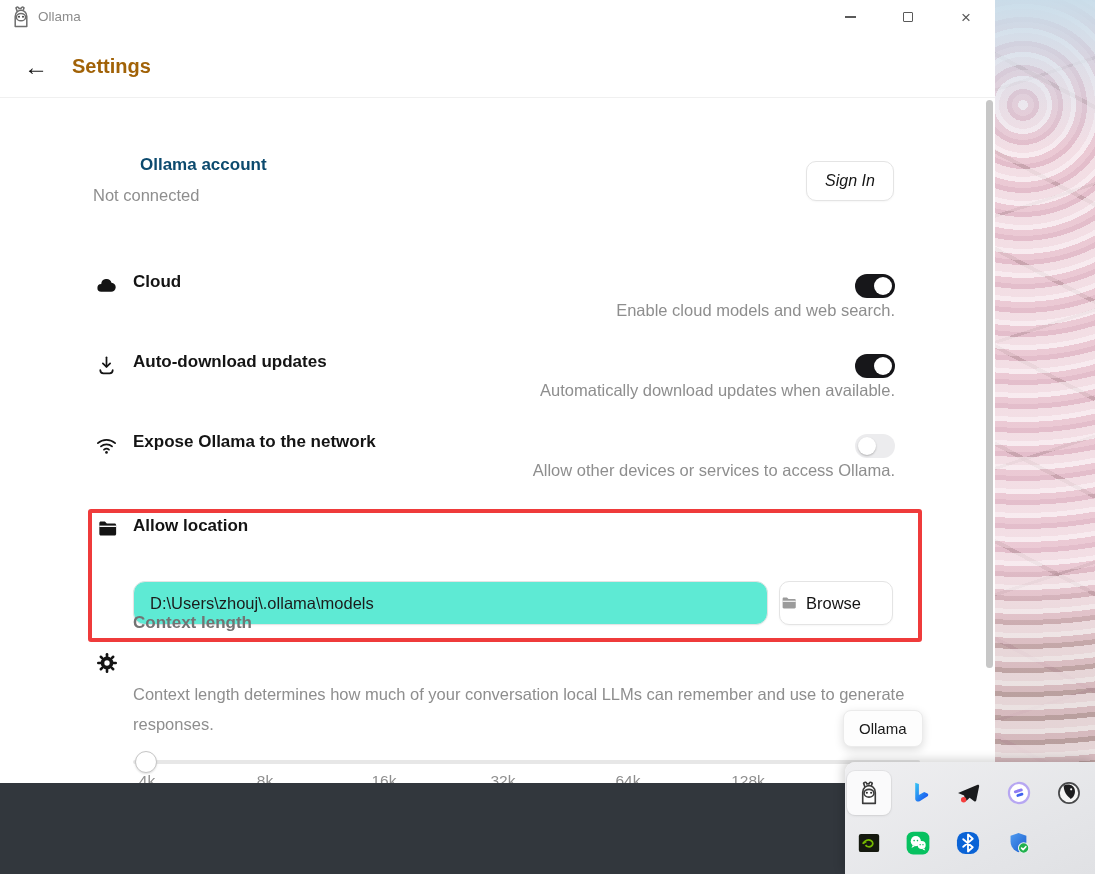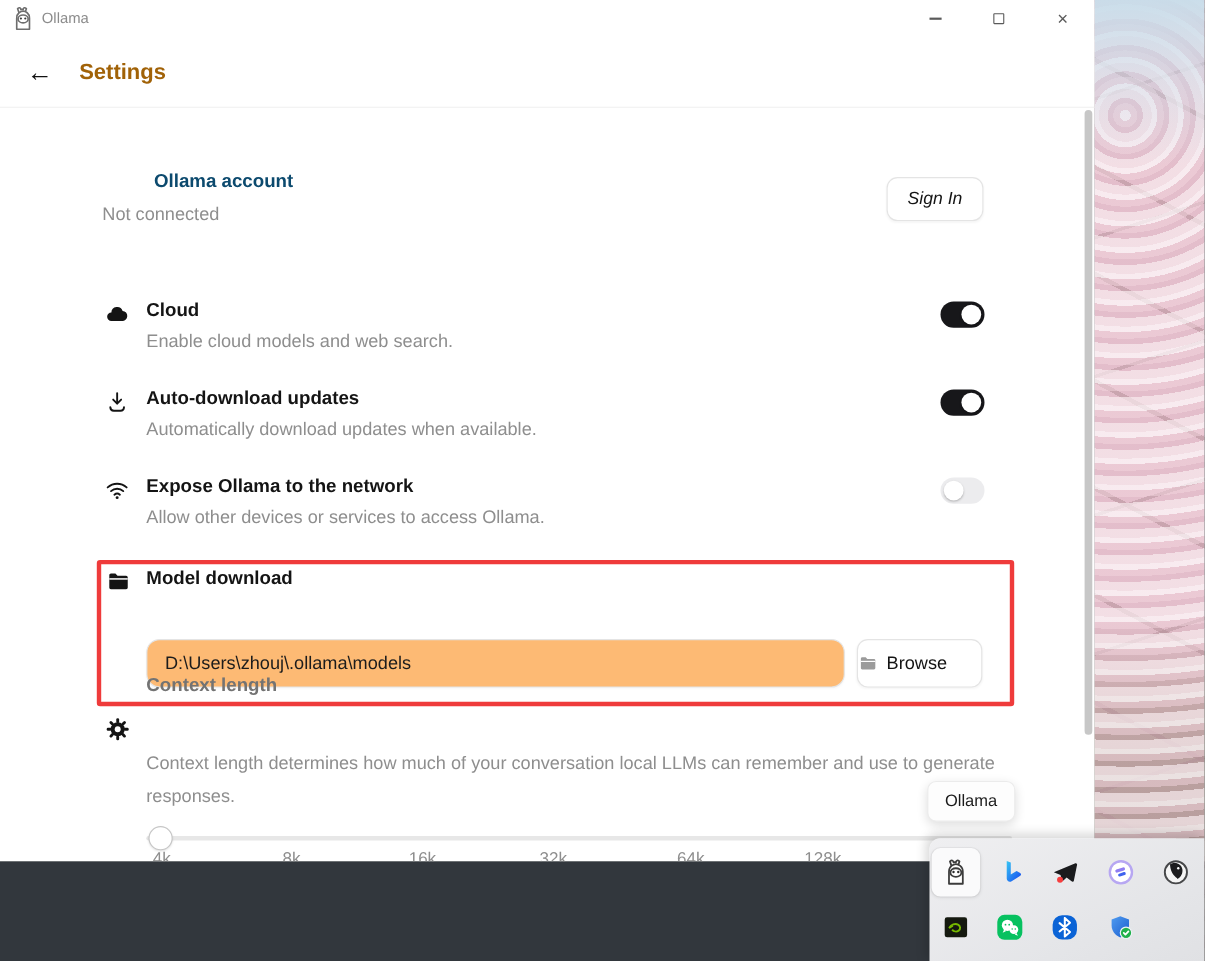--- a/index.html
+++ b/index.html
@@ -63,39 +63,39 @@
     position:absolute; left:806px; top:161px; width:88px; height:40px;
     border:1px solid #e4e4e4; border-radius:10px; background:#fff;
     display:flex; align-items:center; justify-content:center;
     font-size:16px; color:#141414; box-shadow:0 1px 2px rgba(0,0,0,.04);font-style:italic;
   }
 
   
   .srow { position:absolute; left:93px; width:802px; height:62px; }
   .sicon { position:absolute; left:2px; top:2px; width:23px; height:23px; }
   .stitle { margin-left:40px; font-size:17px; font-weight:600; color:#141414; }
-  .sdesc  { margin-left:40px; margin-top:9px; font-size:16.5px; color:#8e8e8e; }
+  .sdesc  { margin-left:40px; margin-top:9px; font-size:16.5px; color:#8e8e8e;text-align:right; }
   .toggle {
     position:absolute; left:762px; top:2px; width:40px; height:24px; border-radius:12px;
     background:#ececee; transition:none;
   }
   .toggle .knob {
     position:absolute; left:3px; top:3px; width:18px; height:18px; border-radius:50%;
     background:#fff; box-shadow:0 1px 2px rgba(0,0,0,.25);
   }
   .toggle.on { background:#17171a; }
   .toggle.on .knob { left:19px; }
 
   
   .model-icon { position:absolute; left:96px; top:517px; width:23px; height:23px; }
   .model-title { position:absolute; left:133px; top:516px; font-size:17px; font-weight:600; color:#141414; }
   .model-desc { position:absolute; left:133px; top:546px; font-size:16.5px; color:#8e8e8e; }
   .model-input {
     position:absolute; left:133px; top:581px; width:635px; height:44px;
-    border:1px solid #e4e4e4; border-radius:12px; background:#fdba74;
+    border:1px solid #e4e4e4; border-radius:12px; background:#5eead4;
     font-family:"Liberation Sans", sans-serif; font-size:16.5px; color:#1c1c1c; padding:0 16px;
     outline:none; box-shadow:0 1px 2px rgba(0,0,0,.03);
   }
   .browse-btn {
     position:absolute; left:779px; top:581px; width:114px; height:44px;
     border:1px solid #e4e4e4; border-radius:10px; background:#fff;
     display:flex; align-items:center; gap:8px;
     font-size:16.5px; color:#141414; box-shadow:0 1px 2px rgba(0,0,0,.04);
   }
   .highlight-box {
@@ -221,21 +221,21 @@
     <div class="sdesc">Allow other devices or services to access Ollama.</div>
     <div class="toggle">
         <div class="knob"></div>
       </div>
   </div>
 
   <svg class="model-icon" viewBox="0 0 24 24">
     <path d="M3.5 6.2c0-.9.7-1.6 1.6-1.6h4.2l2 2.2h8.1c.9 0 1.6.7 1.6 1.6v9.4c0 .9-.7 1.6-1.6 1.6H5.1c-.9 0-1.6-.7-1.6-1.6z" fill="#141414"></path>
     <rect x="3.5" y="9" width="17.5" height="1.4" fill="#ffffff"></rect>
   </svg>
-  <div class="model-title">Model download</div>
+  <div class="model-title">Allow location</div>
   <input class="model-input" readonly="" value="D:\Users\zhouj\.ollama\models" style="">
   <div class="browse-btn">
     <svg width="18" height="18" viewBox="0 0 24 24">
       <path d="M3.5 6.2c0-.9.7-1.6 1.6-1.6h4.2l2 2.2h8.1c.9 0 1.6.7 1.6 1.6v9.4c0 .9-.7 1.6-1.6 1.6H5.1c-.9 0-1.6-.7-1.6-1.6z" fill="#9b9b9b"></path>
       <rect x="3.5" y="9" width="17.5" height="1.4" fill="#ffffff"></rect>
     </svg>
     <span>Browse</span>
   </div>
 
   <svg class="ctx-icon" viewBox="0 0 24 24">

